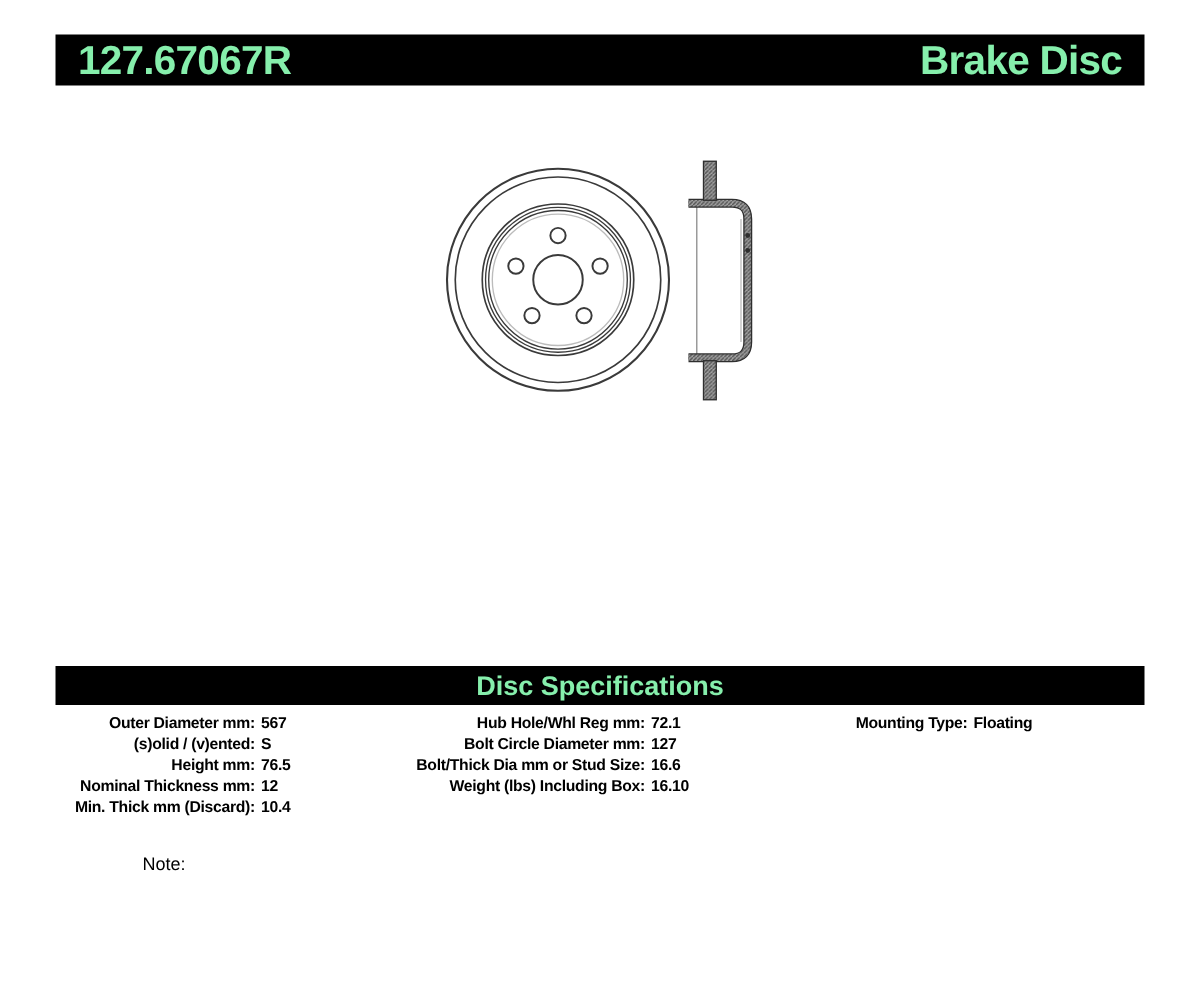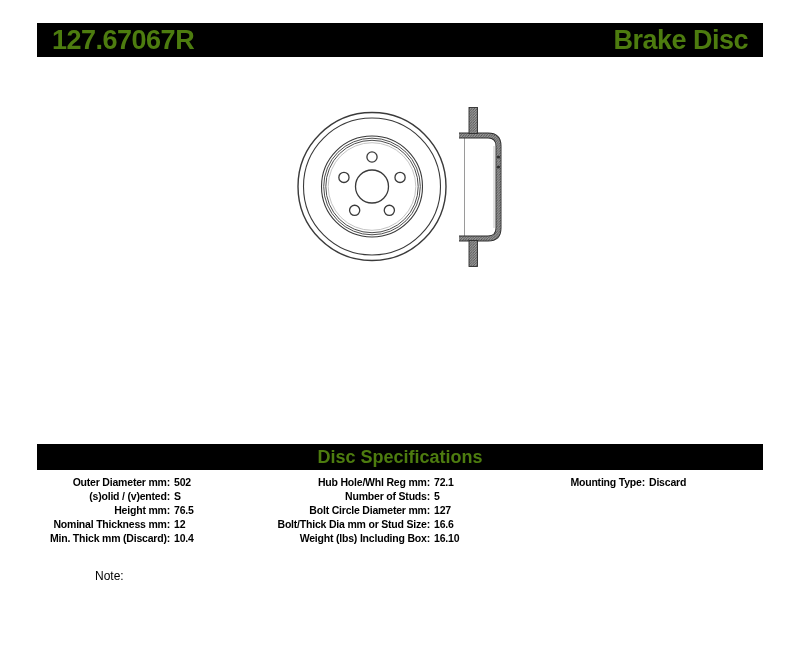--- a/index.html
+++ b/index.html
@@ -10,21 +10,21 @@
     background: #ffffff;
     font-family: "Liberation Sans", sans-serif;
     color: #000000;
     overflow: hidden;
   }
   .black-bar {
     position: absolute;
     left: 37px;
     width: 726px;
     background: #000000;
-    color: #4d7c0f;
+    color: #86efac;
     box-sizing: border-box;
   }
   #header-bar {
     top: 23px;
     height: 34px;
     display: flex;
     align-items: center;
     justify-content: space-between;
     padding: 0 15px;
     font-size: 27px;
@@ -119,21 +119,21 @@
     </g>
   </svg>
 
   <div class="black-bar" id="spec-title-bar">Disc Specifications</div>
 
   <div id="specs">
 
     <div class="spec-col col-left">
       <div class="spec-row">
         <span class="spec-label">Outer Diameter mm:</span>
-        <span class="spec-value">502</span>
+        <span class="spec-value">567</span>
       </div>
       <div class="spec-row">
         <span class="spec-label">(s)olid / (v)ented:</span>
         <span class="spec-value">S</span>
       </div>
       <div class="spec-row">
         <span class="spec-label">Height mm:</span>
         <span class="spec-value">76.5</span>
       </div>
       <div class="spec-row">
@@ -145,41 +145,37 @@
         <span class="spec-value">10.4</span>
       </div>
     </div>
 
     <div class="spec-col col-mid">
       <div class="spec-row">
         <span class="spec-label">Hub Hole/Whl Reg mm:</span>
         <span class="spec-value">72.1</span>
       </div>
       <div class="spec-row">
-        <span class="spec-label">Number of Studs:</span>
-        <span class="spec-value">5</span>
-      </div>
-      <div class="spec-row">
         <span class="spec-label">Bolt Circle Diameter mm:</span>
         <span class="spec-value">127</span>
       </div>
       <div class="spec-row">
         <span class="spec-label">Bolt/Thick Dia mm or Stud Size:</span>
         <span class="spec-value">16.6</span>
       </div>
       <div class="spec-row">
         <span class="spec-label">Weight (lbs) Including Box:</span>
         <span class="spec-value">16.10</span>
       </div>
     </div>
 
     <div class="spec-col col-right">
       <div class="spec-row">
         <span class="spec-label">Mounting Type:</span>
-        <span class="spec-value">Discard</span>
+        <span class="spec-value">Floating</span>
       </div>
     </div>
 
   </div>
 
   <div id="note">Note:</div>
 
 </div>
 
 </body></html>

